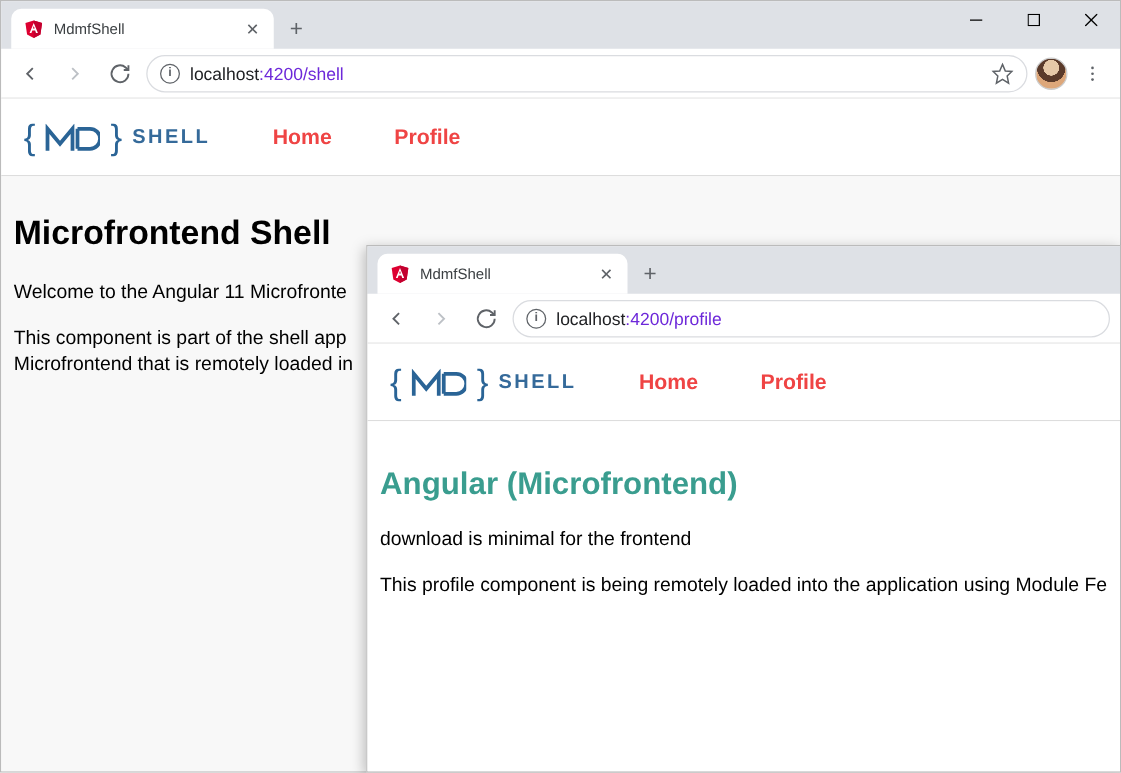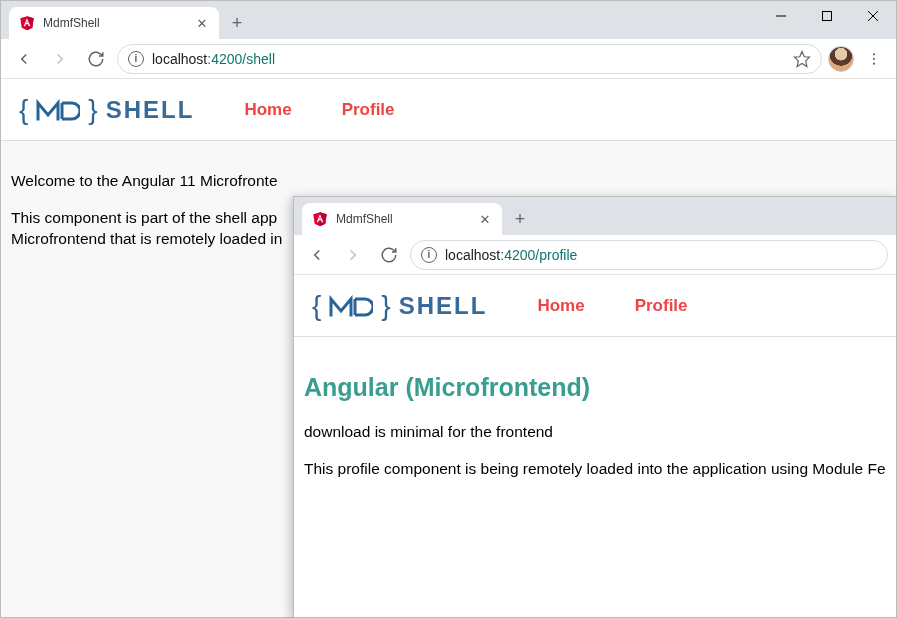--- a/index.html
+++ b/index.html
@@ -132,21 +132,21 @@
     font-weight:bold;
     flex-shrink:0;
   }
   .url-text {
     font-size: 14px;
     color:#202124;
     display:flex;
     white-space:nowrap;
   }
   .url-host { color:#202124; }
-  .url-path { color:#0f766e; }
+  .url-path { color:#6d28d9; }
   .star-btn {
     width:18px;height:18px;
     color:#5f6368;
     cursor:pointer;
     margin-left:auto;
   }
   .star-btn svg{width:18px;height:18px;}
   .avatar {
     width:26px;height:26px;
     border-radius:50%;
@@ -186,21 +186,21 @@
     font-weight: 700;
     font-size: 22px;
     letter-spacing: -1px;
     display:inline-flex;
     align-items:center;
   }
   .logo-md svg{height:22px;}
   .logo-shell {
     color:#356a9a;
     font-weight: bold;
-    font-size: 24px;
+    font-size: 16px;
     letter-spacing: 2px;
   }
   .nav-links {
     display:flex;
     gap: 50px;
     padding-left:10px;
   }
   .nav-link {
     font-weight: bold;
     font-size: 17px;
@@ -320,20 +320,21 @@
       </span>
       <span class="logo-brace">}</span>
       <span class="logo-shell">SHELL</span>
     </div>
     <div class="nav-links">
       <span class="nav-link">Home</span>
       <span class="nav-link">Profile</span>
     </div>
   </div>
   <div class="content">
+    <div class="h1-back">Microfrontend Shell</div>
     <div class="para">Welcome to the Angular 11 Microfronte</div>
     <div class="para" style="margin-bottom:0">This component is part of the shell app</div>
     <div class="para">Microfrontend that is remotely loaded in</div>
   </div>
 </div>
 
 <div class="browser front">
   <div class="titlebar">
     <div class="tab">
       <span class="favicon">

